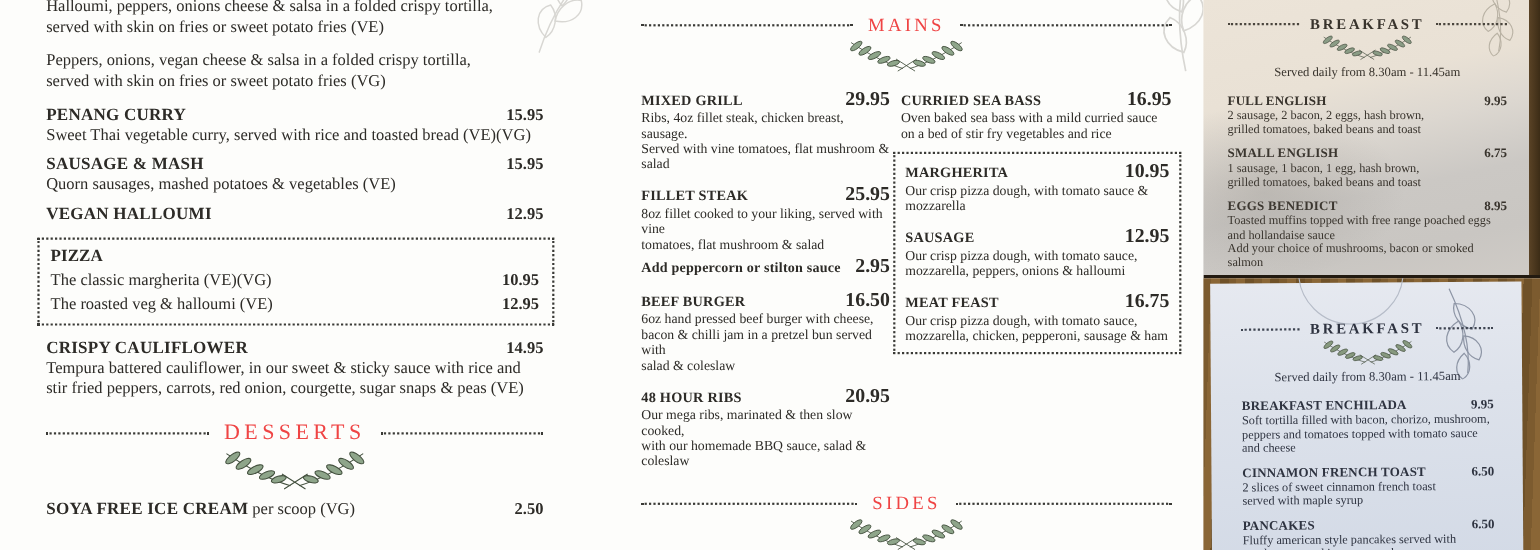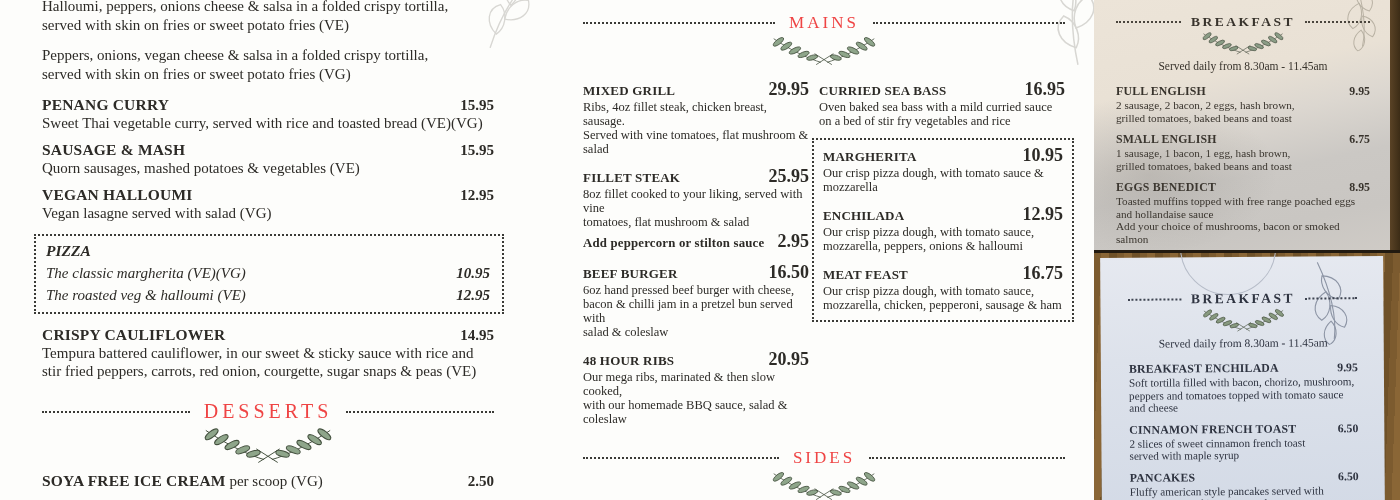--- a/index.html
+++ b/index.html
@@ -14,21 +14,21 @@
   .col-left { position:absolute; left:42px; top:0; width:452px; }
   .col-mid  { position:absolute; left:583px; top:0; width:482px; }
 
   .para { font-size:15px; line-height:19px; }
   .mi { margin-top:9px; }
   .r { display:flex; justify-content:space-between; align-items:baseline; }
   .n { font-weight:bold; font-size:15.5px; letter-spacing:.2px; }
   .p { font-weight:bold; font-size:15px; }
   .d { font-size:15px; line-height:18px; white-space:pre-line; }
 
-  .dotted-box { border:2px dotted #3a3a36; padding:6px 12px 8px 10px; margin:12px -10px 0 -8px;font-style:italic; }
+  .dotted-box { border:2px dotted #3a3a36; padding:6px 12px 8px 10px; margin:12px -10px 0 -8px; }
   .dotted-box .box-title { font-weight:bold; font-size:15.5px; }
   .dotted-box .r { margin-top:4px;text-align:center; }
   .dotted-box .bn { font-size:15px; }
 
   .sec { display:flex; align-items:center; gap:14px; }
   .dots { flex:1; height:0; border-top:2.5px dotted #3a3a36; }
   .sec-title { font-size:20px; letter-spacing:4px; color:#ef4444; }
   .sec.small .sec-title { font-size:17px; letter-spacing:3px; }
   .sec.small .dots { border-top-width:2px; }
 
@@ -151,21 +151,20 @@
             <span class="n">SAUSAGE &amp; MASH</span>
             <span class="p">15.95</span>
           </div>
         <div class="d">Quorn sausages, mashed potatoes &amp; vegetables (VE)</div>
       </div>
       <div class="mi">
         <div class="r">
             <span class="n">VEGAN HALLOUMI</span>
             <span class="p">12.95</span>
           </div>
-        <div class="d">Vegan lasagne served with salad (VG)</div>
       </div>
 
       <div class="dotted-box">
         <div class="box-title">PIZZA</div>
         <div class="r">
             <span class="d bn">The classic margherita (VE)(VG)</span>
             <span class="p">10.95</span>
           </div>
         <div class="r">
             <span class="d bn">The roasted veg &amp; halloumi (VE)</span>
@@ -263,21 +262,21 @@
             <div class="mi">
               <div class="r">
                   <span class="n">MARGHERITA</span>
                   <span class="p">10.95</span>
                 </div>
               <div class="d">Our crisp pizza dough, with tomato sauce &amp;
 mozzarella</div>
             </div>
             <div class="mi">
               <div class="r">
-                  <span class="n">ENCHILADA</span>
+                  <span class="n">SAUSAGE</span>
                   <span class="p">12.95</span>
                 </div>
               <div class="d">Our crisp pizza dough, with tomato sauce,
 mozzarella, peppers, onions &amp; halloumi</div>
             </div>
             <div class="mi">
               <div class="r">
                   <span class="n">MEAT FEAST</span>
                   <span class="p">16.75</span>
                 </div>

